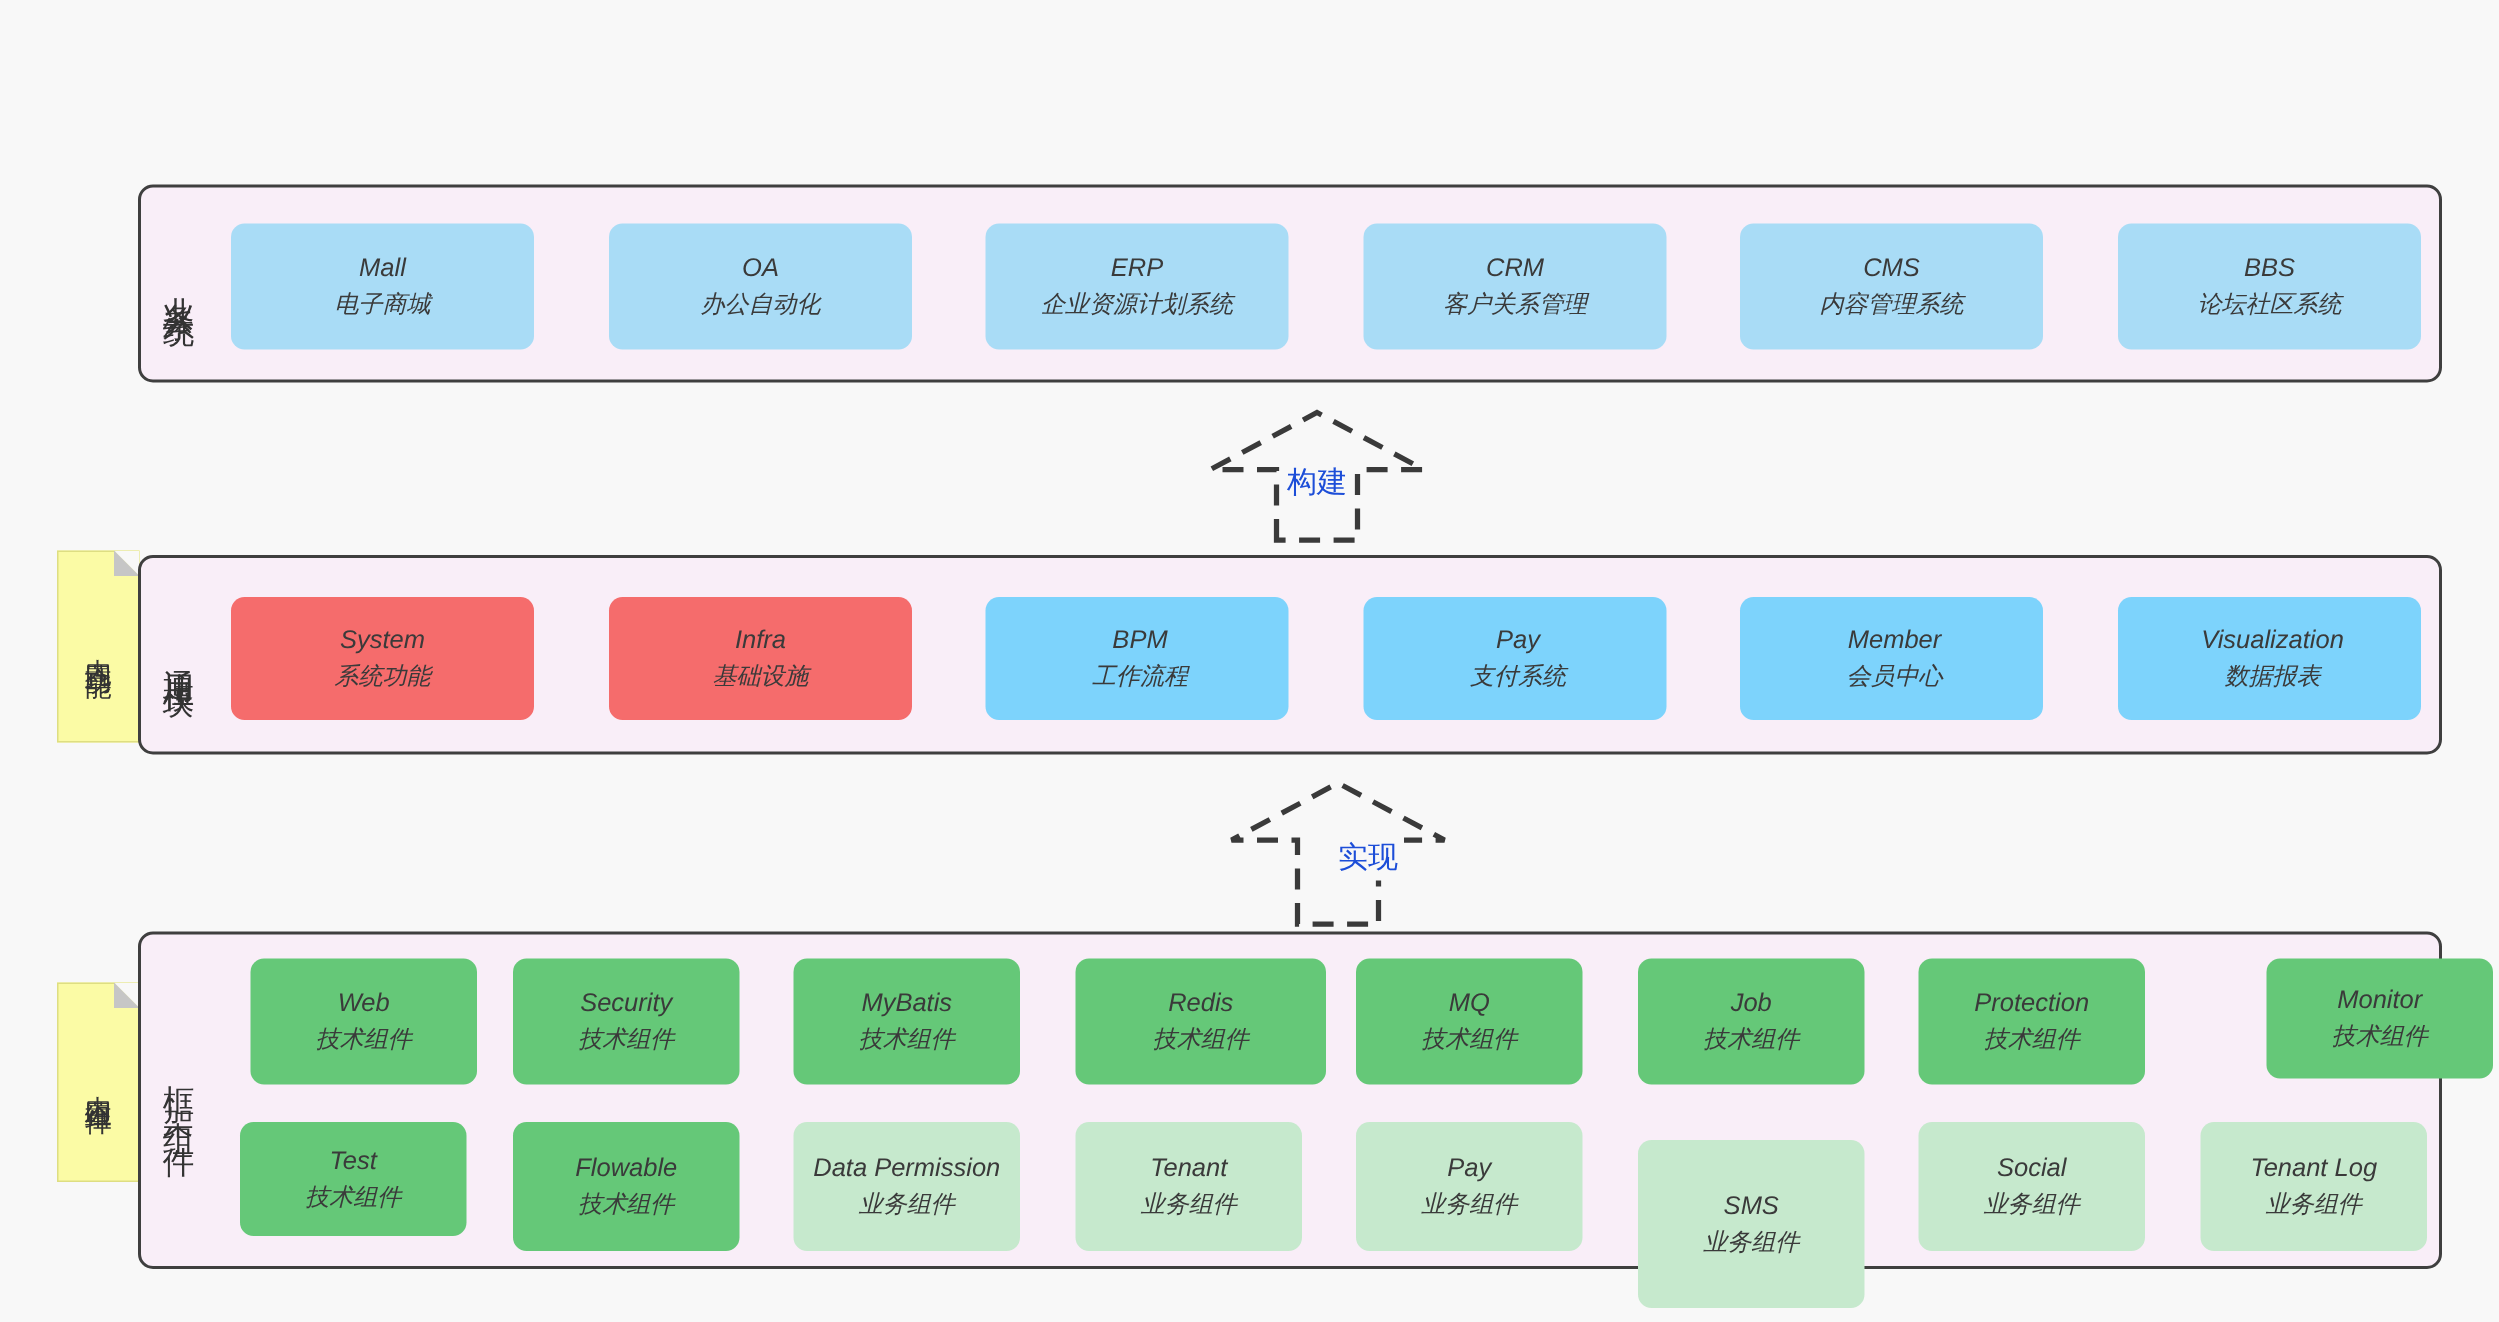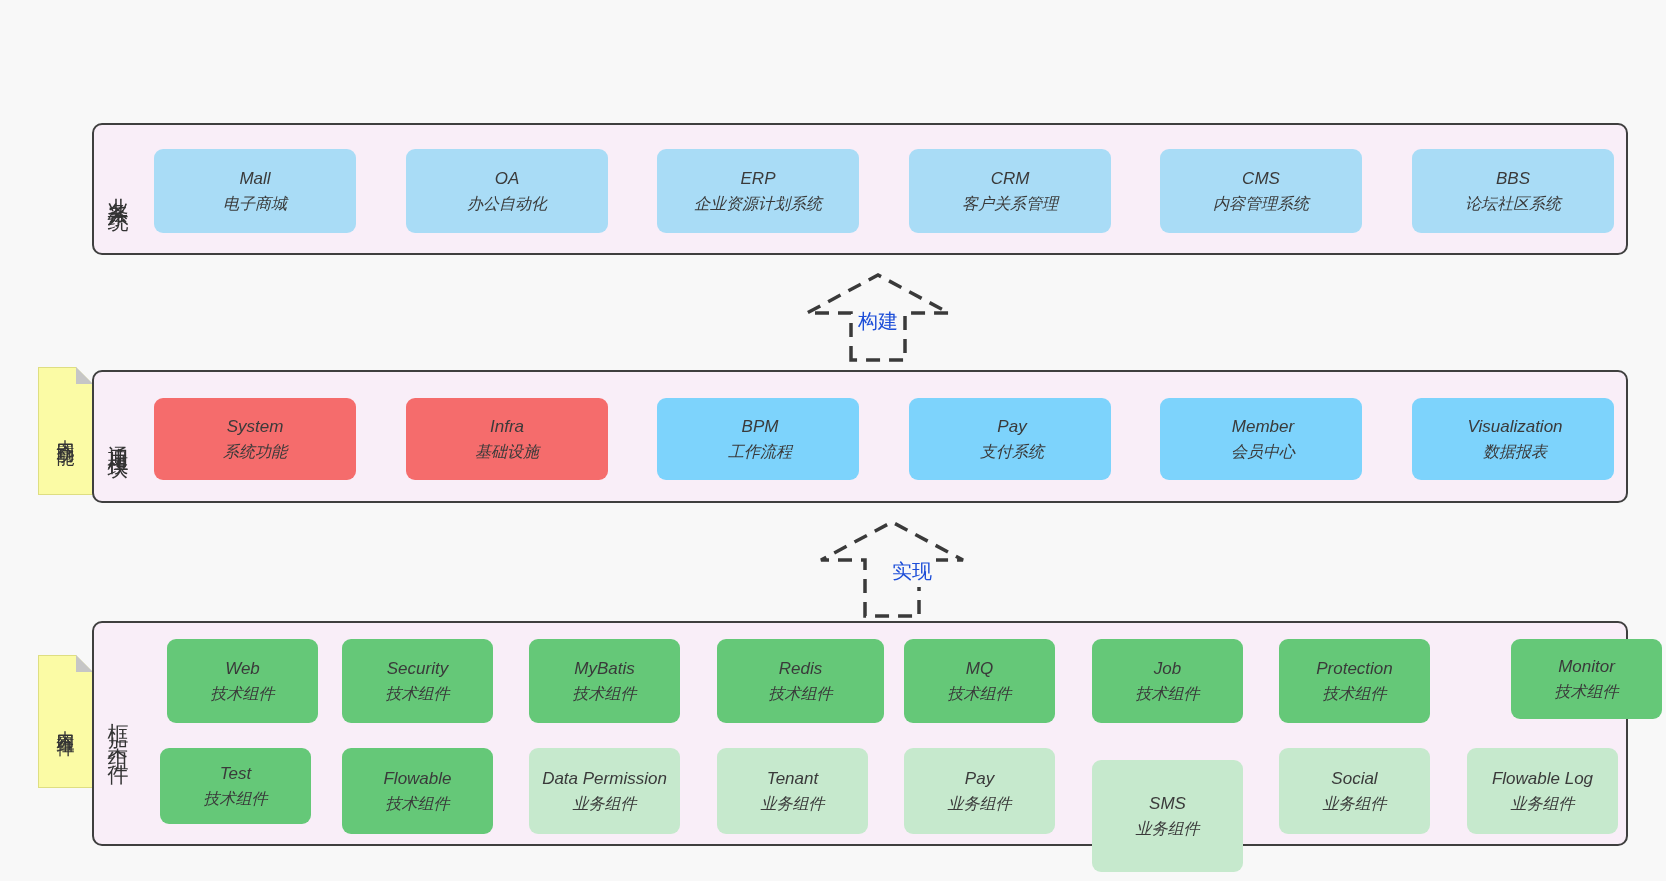--- a/index.html
+++ b/index.html
@@ -219,18 +219,18 @@
     </div>
     <div class="box lgreen" style="left:998px;top:125px;width:151px;height:112px;margin-top:12px;">
       <div class="t">SMS</div>
       <div class="s">业务组件</div>
     </div>
     <div class="box lgreen" style="left:1185px;top:125px;width:151px;height:86px;">
       <div class="t">Social</div>
       <div class="s">业务组件</div>
     </div>
     <div class="box lgreen" style="left:1373px;top:125px;width:151px;height:86px;">
-      <div class="t">Flowable Log</div>
+      <div class="t">Tenant Log</div>
       <div class="s">业务组件</div>
     </div>
   </section>
 
 </div>
 
 </body></html>

